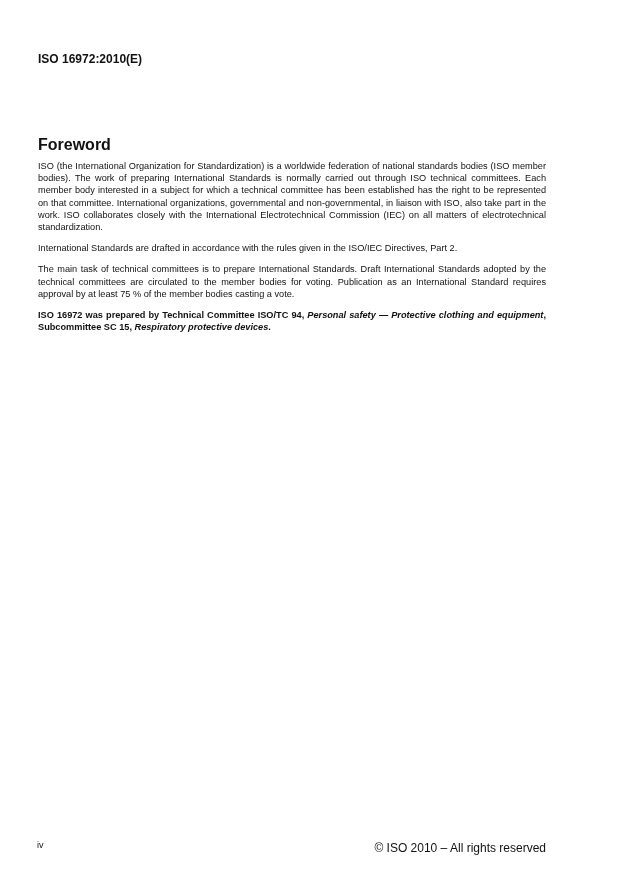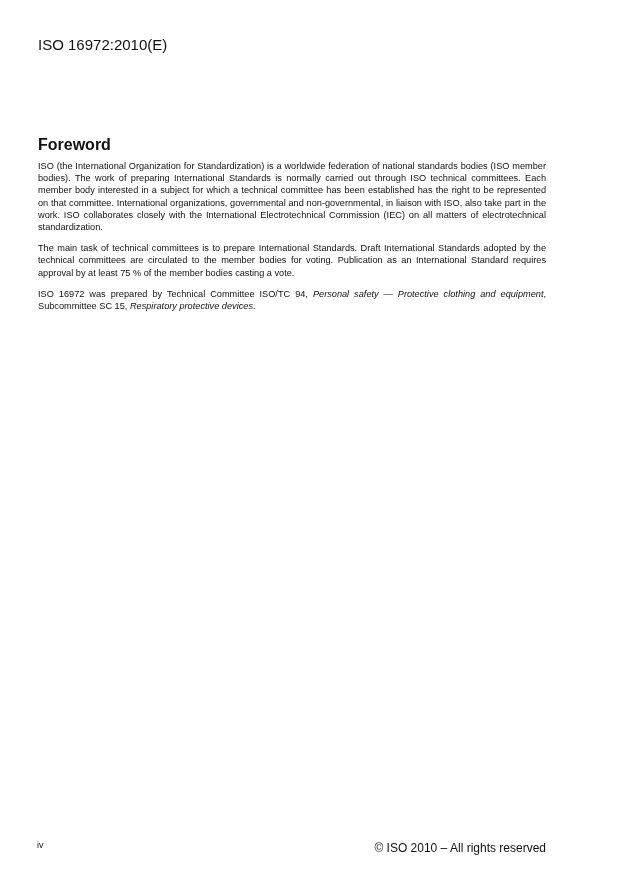--- a/index.html
+++ b/index.html
@@ -1,33 +1,34 @@
 <!DOCTYPE html>
 <html><head>
 <meta charset="utf-8">
 <style>
   html, body { margin: 0; padding: 0; background: #ffffff; }
   body { width: 619px; height: 877px; position: relative; overflow: hidden;
          font-family: "Liberation Sans", sans-serif; color: #111; }
-  .header-id { position: absolute; left: 38px; top: 36px; font-size: 15px; font-weight: normal; }
+  .header-id { position: absolute; left: 38px; top: 52px; font-size: 12px; font-weight: bold; }
   .title { position: absolute; left: 38px; top: 136px; font-size: 16px; font-weight: bold; margin: 0; }
   .body { position: absolute; left: 38px; top: 160px; width: 508px; font-size: 9.2px; line-height: 12.2px; }
   .body p { margin: 0 0 9px 0; text-align: justify; }
-  .body p.last { margin-bottom: 0; }
+  .body p.last { margin-bottom: 0; font-weight: bold; }
   .footer-page { position: absolute; left: 37px; top: 840px; font-size: 9px; }
   .footer-copy { position: absolute; right: 73px; top: 841px; font-size: 12px; }
   em { font-style: italic; }
 </style>
 </head>
 <body>
 
 <div class="header-id">ISO 16972:2010(E)</div>
 
 <h1 class="title">Foreword</h1>
 
 <div class="body">
   <p>ISO (the International Organization for Standardization) is a worldwide federation of national standards bodies (ISO member bodies). The work of preparing International Standards is normally carried out through ISO technical committees. Each member body interested in a subject for which a technical committee has been established has the right to be represented on that committee. International organizations, governmental and non-governmental, in liaison with ISO, also take part in the work. ISO collaborates closely with the International Electrotechnical Commission (IEC) on all matters of electrotechnical standardization.</p>
+  <p>International Standards are drafted in accordance with the rules given in the ISO/IEC Directives, Part 2.</p>
   <p>The main task of technical committees is to prepare International Standards. Draft International Standards adopted by the technical committees are circulated to the member bodies for voting. Publication as an International Standard requires approval by at least 75 % of the member bodies casting a vote.</p>
   <p class="last"><span>ISO 16972 was prepared by Technical Committee ISO/TC 94, </span><em>Personal safety — Protective clothing and equipment</em><span>, Subcommittee SC 15, </span><em>Respiratory protective devices</em><span>.</span></p>
 </div>
 
 <div class="footer-page">iv</div>
 <div class="footer-copy">© ISO 2010 – All rights reserved</div>
 
 </body></html>

